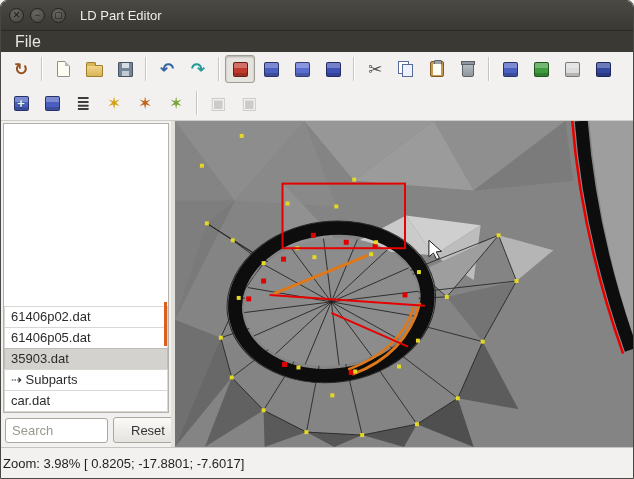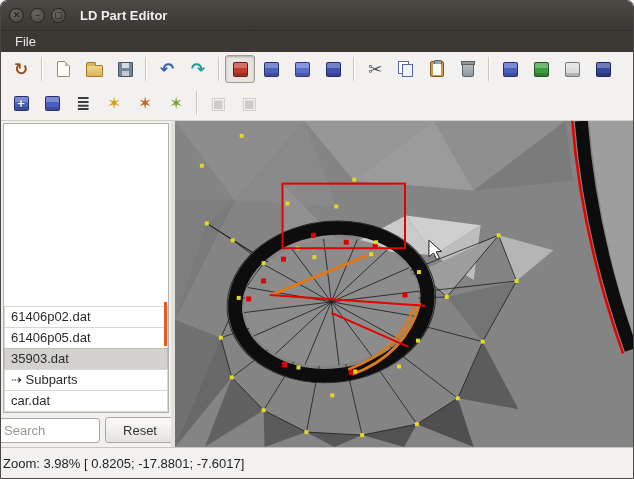--- a/index.html
+++ b/index.html
@@ -7,25 +7,25 @@
   body { font-family: "Liberation Sans", sans-serif; background:#f2f1f0; }
   .window { width:634px; height:479px; display:flex; flex-direction:column; overflow:hidden;
             border:1px solid #4a4844; border-radius:7px 7px 0 0; }
 
   
   .titlebar { height:30px; flex:0 0 30px; background:linear-gradient(#4a4943,#393833);
               display:flex; align-items:center; padding:0 8px; border-bottom:1px solid #2b2a26; }
   .winbtns { display:flex; gap:6px; margin-right:14px; }
   .wbtn { width:15px; height:15px; border-radius:50%; background:radial-gradient(circle at 35% 30%, #6a675f, #45443e);
           border:1px solid #23221f; color:#16150f; font-size:9px; line-height:13px; text-align:center; cursor:default; }
-  .title { color:#efeeec; font-size:13px; font-weight:bold;text-align:right; }
+  .title { color:#efeeec; font-size:13px; font-weight:normal;text-align:right; }
 
   
   .menubar { height:21px; flex:0 0 21px; background:#3a3934; display:flex; align-items:center; padding:0 8px; }
-  .menu-item { color:#e8e7e4; font-size:13px; padding:18px 6px; border-radius:2px; }
+  .menu-item { color:#e8e7e4; font-size:16px; padding:18px 6px; border-radius:2px; }
 
   
   .toolbar { background:#f2f1f0; border-bottom:1px solid #cfcdc8; }
   .trow { display:flex; align-items:center; height:34px; padding:0 5px; gap:1px; }
   .tbtn { width:30px; height:28px; display:flex; align-items:center; justify-content:center;
           background:transparent; border:1px solid transparent; border-radius:3px; }
   .tbtn.active { background:#e6e4df; border-color:#a19d96; box-shadow:inset 0 1px 2px rgba(0,0,0,.25); }
   .tbtn.disabled { opacity:.38; }
   .tsep { width:0; border-left:1px solid #c8c6c0; border-right:1px solid #fff; height:24px; margin:0 4px; }
   .glyph { font-size:17px; font-weight:bold; line-height:1; font-family:"DejaVu Sans", sans-serif; }
@@ -54,21 +54,21 @@
 
   
   .main { flex:1; display:flex; min-height:0; background:#f2f1f0; }
   .sidebar { width:170px; flex:0 0 170px; display:flex; flex-direction:column; }
   .filearea { flex:1; margin:2px 2px 0 2px; background:#fff; border:1px solid #b3b1ab; position:relative; overflow:hidden; }
   .filelist { position:absolute; left:0; right:0; bottom:0; }
   .fitem { height:22px; line-height:20px; font-size:13px; color:#2b2b2b; padding-left:6px;
            background:#fff; border:1px solid #d9d7d2; margin-top:-1px; white-space:nowrap; overflow:hidden; }
   .fitem.sel { background:#d3d2ce; border-color:#bdbbb5; }
   .thumb { position:absolute; right:1px; bottom:66px; width:3px; height:44px; background:#dd5f1f; }
-  .searchrow { height:34px; flex:0 0 34px; display:flex; align-items:center; gap:5px; padding:0 4px;justify-content:center; }
+  .searchrow { height:34px; flex:0 0 34px; display:flex; align-items:center; gap:5px; padding:0 4px; }
   .search { width:103px; height:25px; border:1px solid #a9a7a0; border-radius:3px; padding:0 6px;
             font-size:13px; font-family:"Liberation Sans", sans-serif; background:#fff; color:#333; }
   .search::placeholder { color:#9a9890; }
   .reset { height:26px; padding:0 17px; background:linear-gradient(#fbfaf8,#e5e3de); border:1px solid #a9a7a0;
            border-radius:3px; font-size:13px; color:#333; font-family:"Liberation Sans", sans-serif; }
   .splitter { width:4px; flex:0 0 4px; background:#e3e1dc; }
   .viewport { flex:1; position:relative; background:#848484; min-width:0; }
   .viewport svg { position:absolute; inset:0; width:100%; height:100%; display:block; }
 
   

